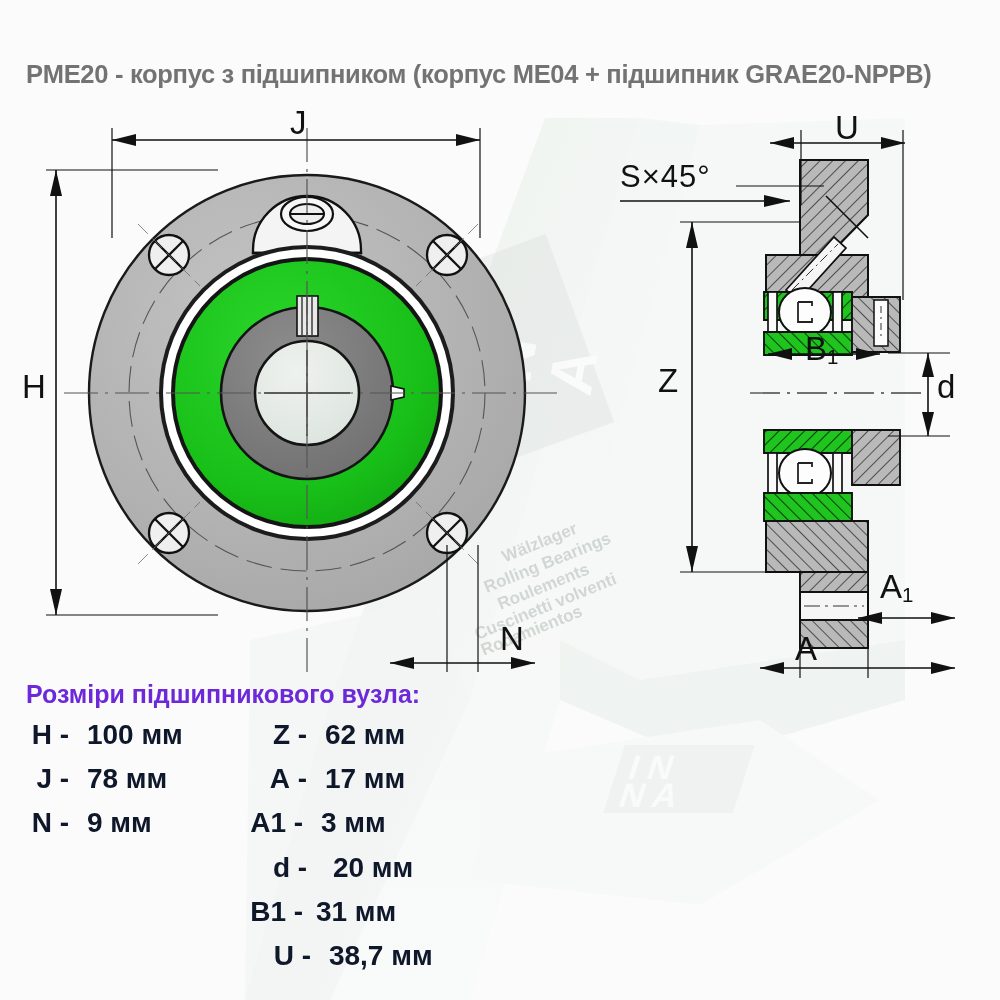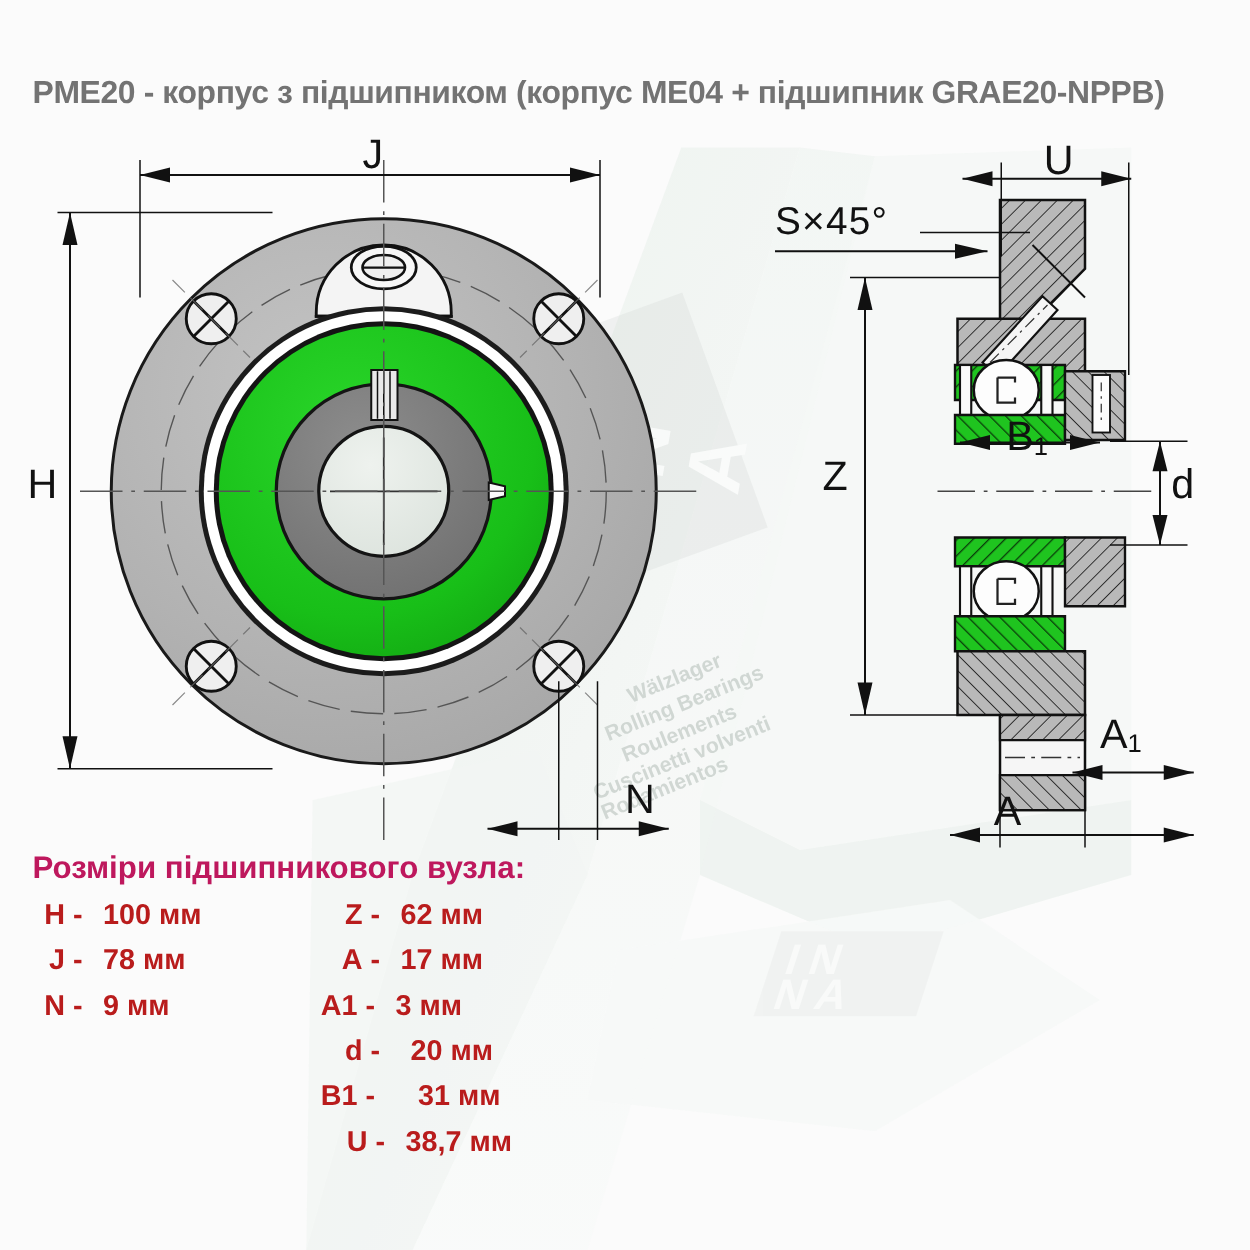--- a/index.html
+++ b/index.html
@@ -19,23 +19,23 @@
   
   #title{
     position:absolute;left:26px;top:60px;
     font-size:25.5px;font-weight:bold;color:#737373;
     letter-spacing:-0.3px;white-space:nowrap;
   }
 
   
   #dims-head{
     position:absolute;left:26px;top:680px;
-    font-size:25px;font-weight:bold;color:#be185d;white-space:nowrap;
+    font-size:25px;font-weight:bold;color:#6d28d9;white-space:nowrap;
   }
-  .dim-col{position:absolute;font-size:23px;font-weight:bold;color:#b91c1c;}
+  .dim-col{position:absolute;font-size:28px;font-weight:bold;color:#0f172a;}
   .dim-row{white-space:nowrap;line-height:1.58;}
   #dims-left{left:26px;top:713px;}
   #dims-right{left:250px;top:713px;text-align:right;}
   .dim-row .lbl{display:inline-block;text-align:right;}
   #dims-right .dim-row{text-align:left;}
 
   
   .dlabel{
     position:absolute;color:#111;
     font-family:"Liberation Sans", sans-serif;
@@ -394,21 +394,21 @@
       <span style="margin-left:10px">3 мм</span>
     </div>
     <div class="dim-row" style="margin-left:8px">
       <span class="lbl" style="width:32px">d</span>
       <span>-</span>
       <span style="margin-left:18px">20 мм</span>
     </div>
     <div class="dim-row" style="margin-left:-12px">
       <span class="lbl" style="width:48px">B1</span>
       <span>-</span>
-      <span style="margin-left:28px">31 мм</span>
+      <span style="margin-left:5px">31 мм</span>
     </div>
     <div class="dim-row" style="margin-left:16px">
       <span class="lbl" style="width:28px">U</span>
       <span>-</span>
       <span style="margin-left:10px">38,7 мм</span>
     </div>
   </div>
 
 </div>
 

